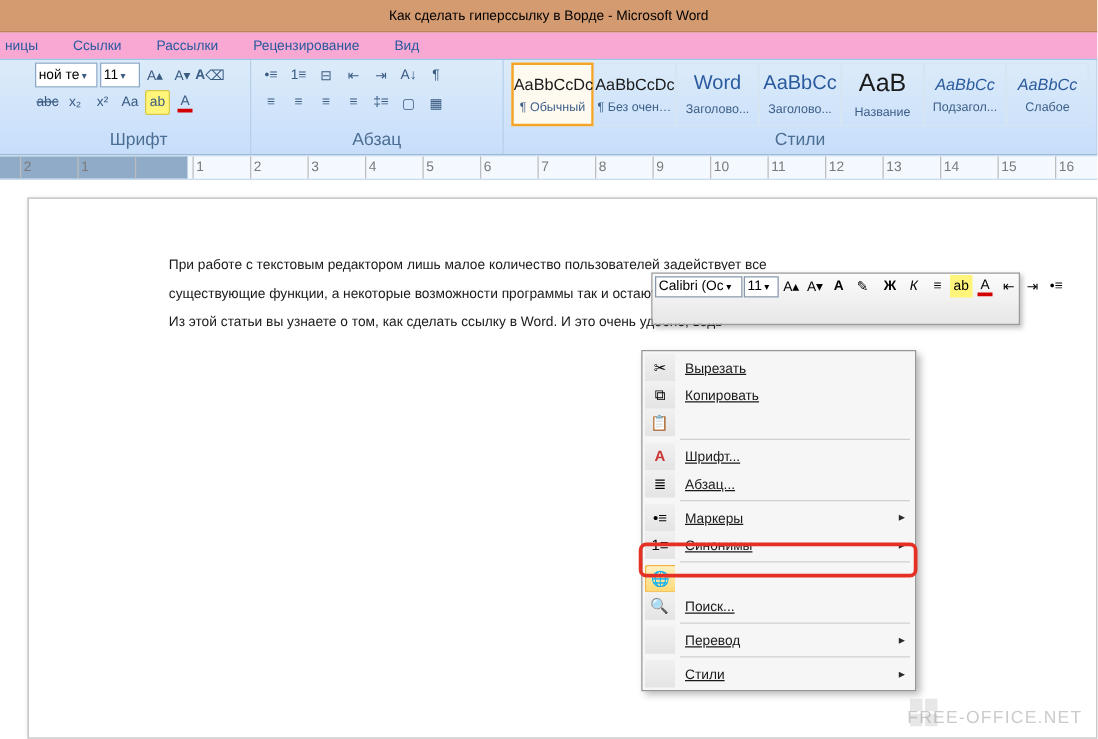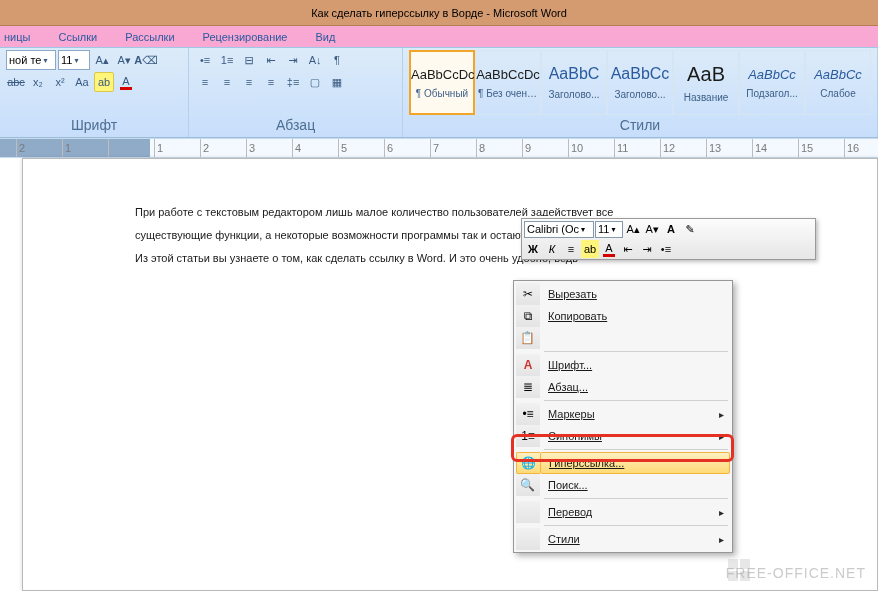--- a/index.html
+++ b/index.html
@@ -3,21 +3,21 @@
 <meta charset="utf-8">
 <style>
   * { margin: 0; padding: 0; box-sizing: border-box; font-family: "Segoe UI","Tahoma",sans-serif; font-size: 11px; }
   body { width: 878px; height: 591px; overflow: hidden; background: #fff; position: relative; }
 
   .title-bar { height: 26px; background: #d49a70; border-bottom: 1px solid #b47e57; display: flex; align-items: center; justify-content: center; color: #000000; font-size: 13px; }
 
   .menu-bar { height: 22px; background: #f9a8d4; border-bottom: 1px solid #9ec7e6; display: flex; align-items: center; padding-left: 4px; }
   .menu-bar span { margin-right: 28px; color: #2a5a9e; cursor: default; }
 
-  .ribbon { height: 90px; background: linear-gradient(#dcebf9,#c7defb); border-bottom: 1px solid #9ebcda; display: flex; }
+  .ribbon { height: 76px; background: linear-gradient(#dcebf9,#c7defb); border-bottom: 1px solid #9ebcda; display: flex; padding-left: 22px; }
   .group { border-right: 1px solid #b6d0ea; padding: 2px 6px 0 6px; display: flex; flex-direction: column; justify-content: space-between; }
   .group-label { text-align: center; color: #4d6e93; font-size: 14px; padding: 2px 0 4px 0; }
   .group-body { display: flex; align-items: flex-start; }
   .btnset { display: flex; flex-direction: column; gap: 2px; margin-right: 4px; }
   .row { display: flex; align-items: center; gap: 2px; }
   .rb { width: 20px; height: 20px; display: flex; align-items: center; justify-content: center; font-size: 11px; color: #3a5b82; border: 1px solid transparent; border-radius: 2px; cursor: default; }
   .sel, .sel2 { border: 1px solid #8aa9c9; background: #fff; height: 20px; font-size: 11px; padding: 0 2px; display: flex; align-items: center; position: relative; }
   .sel::after, .sel2::after { content: "▾"; font-size: 8px; margin-left: 2px; color: #3a5b82; }
 
   .styles-list { display: flex; height: 70px; }
@@ -31,21 +31,21 @@
   .ruler-tick { width: 46px; position: relative; border-left: 1px solid #bdbdbd; height: 100%; }
   .ruler-tick span { position: absolute; top: 3px; left: 2px; }
   .ruler-dark { position: absolute; left: 0; top: 0; height: 100%; background: #8fabc8; }
 
   .doc-area { position: absolute; left: 22px; top: 158px; right: 0; bottom: 0; border: 1px solid #b9b9b9; background: #fff; box-shadow: 0 0 4px rgba(0,0,0,.15); padding: 42px 28px 0 112px; }
   .doc-text { font-family: "Calibri","Segoe UI",sans-serif; font-size: 14.5px; color: #1a1a1a; line-height: 23px; }
   .doc-text .sel-word { background: #add6ff; }
   .doc-text .squiggle { border-bottom: 2px dotted red; }
   .white-overlay { position:absolute; left:519px; top:216px; width:294px; height:11px; background:#fff; }
 
-  .mini-toolbar { position: absolute; left: 521px; top: 218px; width: 295px; height: 42px; background: linear-gradient(#fcfcfc,#e6e6e6); border: 1px solid #9a9a9a; box-shadow: 2px 2px 4px rgba(0,0,0,.25); display: flex; flex-direction: column; }
+  .mini-toolbar { position: absolute; left: 521px; top: 218px; width: 295px; height: 42px; background: linear-gradient(#fcfcfc,#e6e6e6); border: 1px solid #9a9a9a; box-shadow: 2px 2px 4px rgba(0,0,0,.25); display: flex; flex-direction: row; }
   .mt-row { display: flex; align-items: center; height: 20px; gap: 1px; padding: 0 2px; }
   .mt-sel { border: 1px solid #8797ac; background: #fff; height: 17px; font-size: 11px; padding: 0 2px; display:flex; align-items:center; }
   .mt-sel::after { content:"▾"; font-size:8px; margin-left:2px; }
   .mt-btn { width: 18px; height: 18px; display: flex; align-items: center; justify-content: center; font-size: 11px; cursor: default; }
 
   .context-menu { position: absolute; left: 513px; top: 280px; width: 220px; background: #f6f6f6; border: 1px solid #969696; box-shadow: 3px 3px 6px rgba(0,0,0,.3); padding: 2px; }
   .cm-item { height: 22px; display: flex; align-items: center; position: relative; cursor: default; }
   .cm-strip { width: 24px; height: 100%; background: linear-gradient(#f1f1f1,#e4e4e4); display:flex; align-items:center; justify-content:center; font-size:12px; }
   .cm-label { padding-left: 8px; font-size: 12px; color: #1a1a1a; flex: 1; }
   .cm-sub::after { content: "▸"; position: absolute; right: 6px; font-size: 10px; color: #2a2a2a; }
@@ -134,21 +134,21 @@
     <div class="styles-list" id="styles-gallery">
         <div class="style-item selected">
           <div class="style-preview" style="color:#1a1a1a;font-size:13px;font-style:normal">AaBbCcDc</div>
           <div class="style-name">¶ Обычный</div>
         </div>
         <div class="style-item">
           <div class="style-preview" style="color:#1a1a1a;font-size:13px;font-style:normal">AaBbCcDc</div>
           <div class="style-name">¶ Без очень...</div>
         </div>
         <div class="style-item">
-          <div class="style-preview" style="color:#2a5a9e;font-size:16px;font-style:normal">AaBbC</div>
+          <div class="style-preview" style="color:#2a5a9e;font-size:16px;font-style:normal">Word</div>
           <div class="style-name">Заголово...</div>
         </div>
         <div class="style-item">
           <div class="style-preview" style="color:#2a5a9e;font-size:16px;font-style:normal">AaBbCc</div>
           <div class="style-name">Заголово...</div>
         </div>
         <div class="style-item">
           <div class="style-preview" style="color:#1a1a1a;font-size:20px;font-style:normal">АаВ</div>
           <div class="style-name">Название</div>
         </div>
@@ -288,23 +288,20 @@
       <div class="cm-strip">•≡</div>
       <div class="cm-label"><span class="u">Маркеры</span></div>
     </div>
   <div class="cm-item cm-sub">
       <div class="cm-strip">1≡</div>
       <div class="cm-label"><span class="u">Синонимы</span></div>
     </div>
   <div class="cm-sep"></div>
   <div class="cm-item hovered">
       <div class="cm-strip">🌐</div>
-      <div class="cm-label">
-        <span class="u">Гиперссылка...</span>
-      </div>
     </div>
   <div class="cm-item">
       <div class="cm-strip">🔍</div>
       <div class="cm-label"><span class="u">Поиск...</span></div>
     </div>
   <div class="cm-sep"></div>
   <div class="cm-item cm-sub">
       <div class="cm-strip"></div>
       <div class="cm-label"><span class="u">Перевод</span></div>
     </div>

